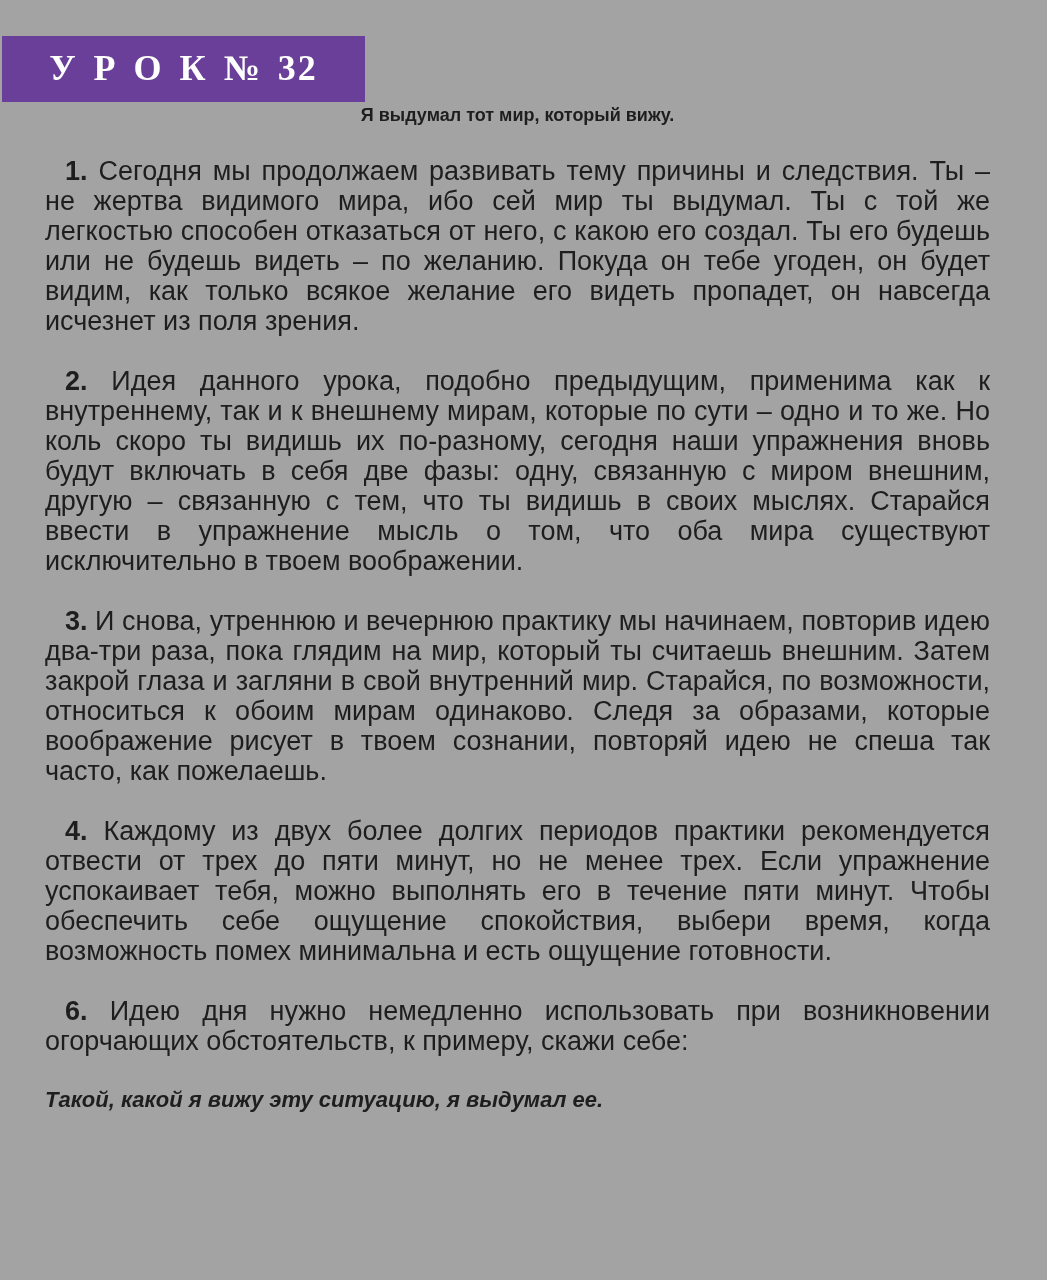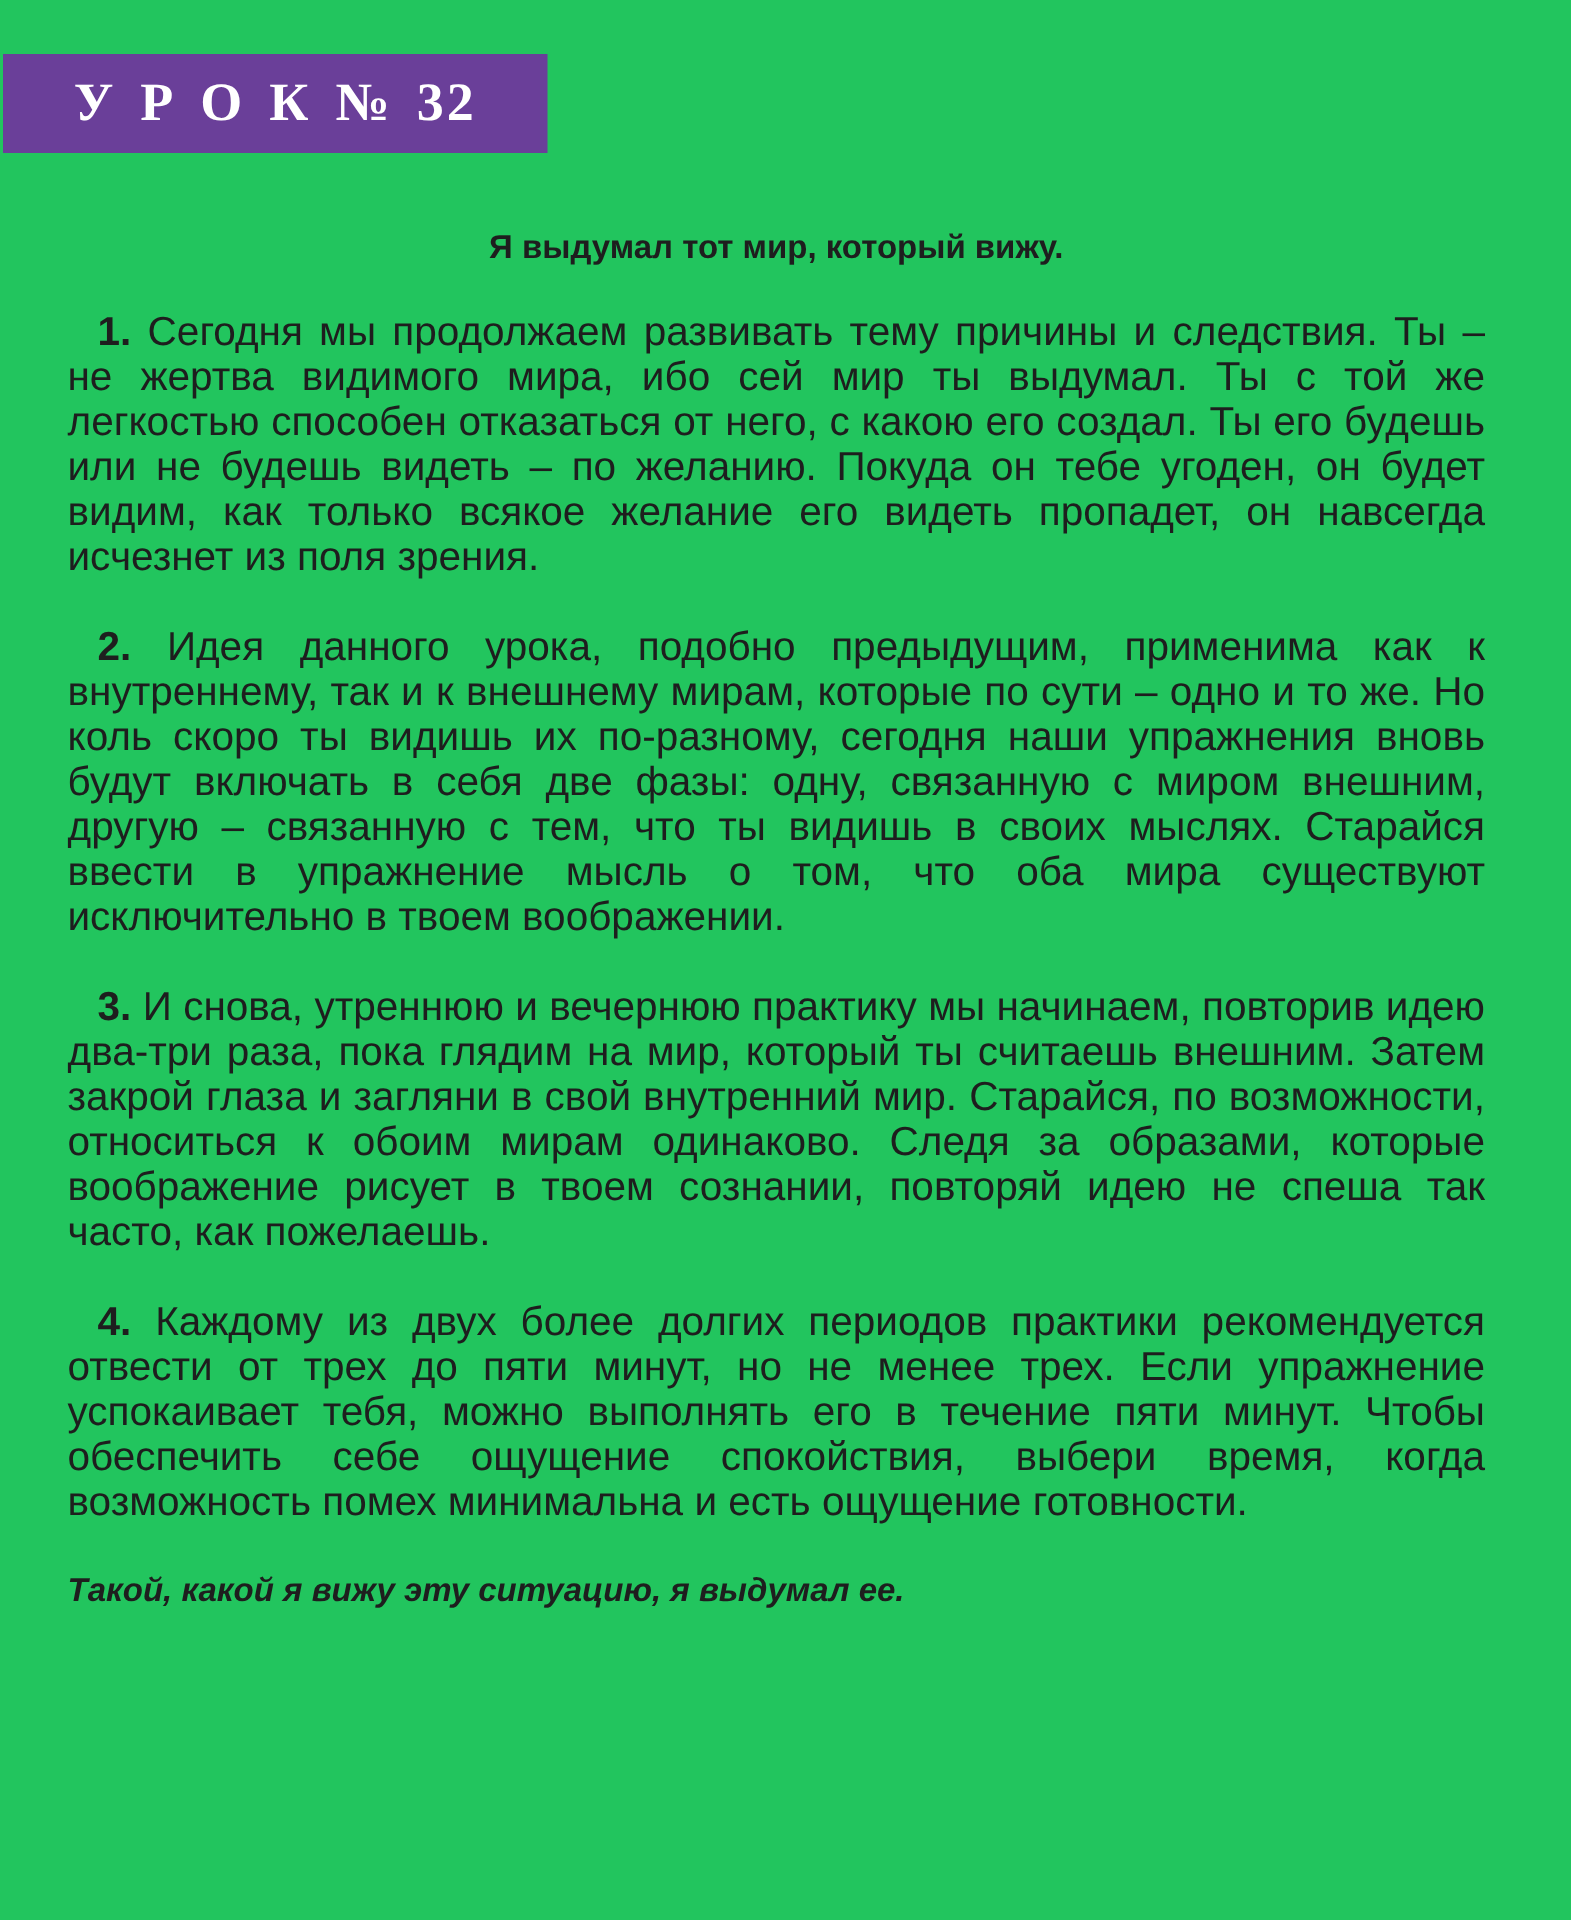--- a/index.html
+++ b/index.html
@@ -34,25 +34,24 @@
 
   .content {
     position: absolute;
     top: 102px;
     left: 0;
     right: 0;
     padding: 0 57px 0 45px;
   }
 
   .title {
-    font-size: 22px;
+    font-size: 18px;
     font-weight: bold;
     line-height: 26px;
     text-align: center;
-    margin-top: 50px;
   }
 
   .body-text .para {
     font-size: 27px;
     line-height: 30px;
     text-align: justify;
     text-indent: 20px;
     margin-top: 30px;
   }
   .body-text .para:first-child { margin-top: 28px; }
@@ -63,33 +62,34 @@
     font-weight: bold;
     font-style: italic;
     line-height: 28px;
     text-align: left;
     margin-top: 30px;
   }
 </style>
 </head>
 <body>
 
-<div class="page" style="background-color: #22c55e; color: rgb(30, 30, 30);">
+<div class="page" style="background-color: #a3a3a3; color: rgb(30, 30, 30);">
 
   <div class="banner" style="background-color: rgb(106, 63, 153); color: rgb(255, 255, 255);">
     <span>У Р О К № 32</span>
   </div>
 
   <div class="content">
     <h1 class="title">Я выдумал тот мир, который вижу.</h1>
 
     <div class="body-text">
 
     <p class="para"><b>1.</b> <span>Сегодня мы продолжаем развивать тему причины и следствия. Ты – не жертва видимого мира, ибо сей мир ты выдумал. Ты с той же легкостью способен отказаться от него, с какою его создал. Ты его будешь или не будешь видеть – по желанию. Покуда он тебе угоден, он будет видим, как только всякое желание его видеть пропадет, он навсегда исчезнет из поля зрения.</span></p>
         <p class="para"><b>2.</b> <span>Идея данного урока, подобно предыдущим, применима как к внутреннему, так и к внешнему мирам, которые по сути – одно и то же. Но коль скоро ты видишь их по-разному, сегодня наши упражнения вновь будут включать в себя две фазы: одну, связанную с миром внешним, другую – связанную с тем, что ты видишь в своих мыслях. Старайся ввести в упражнение мысль о том, что оба мира существуют исключительно в твоем воображении.</span></p>
         <p class="para"><b>3.</b> <span>И снова, утреннюю и вечернюю практику мы начинаем, повторив идею два-три раза, пока глядим на мир, который ты считаешь внешним. Затем закрой глаза и загляни в свой внутренний мир. Старайся, по возможности, относиться к обоим мирам одинаково. Следя за образами, которые воображение рисует в твоем сознании, повторяй идею не спеша так часто, как пожелаешь.</span></p>
         <p class="para"><b>4.</b> <span>Каждому из двух более долгих периодов практики рекомендуется отвести от трех до пяти минут, но не менее трех. Если упражнение успокаивает тебя, можно выполнять его в течение пяти минут. Чтобы обеспечить себе ощущение спокойствия, выбери время, когда возможность помех минимальна и есть ощущение готовности.</span></p>
+        <p class="para"><b>6.</b> <span>Идею дня нужно немедленно использовать при возникновении огорчающих обстоятельств, к примеру, скажи себе:</span></p>
       </div>
 
     <p class="closing">Такой, какой я вижу эту ситуацию, я выдумал ее.</p>
   </div>
 
 </div>
 
 </body></html>

